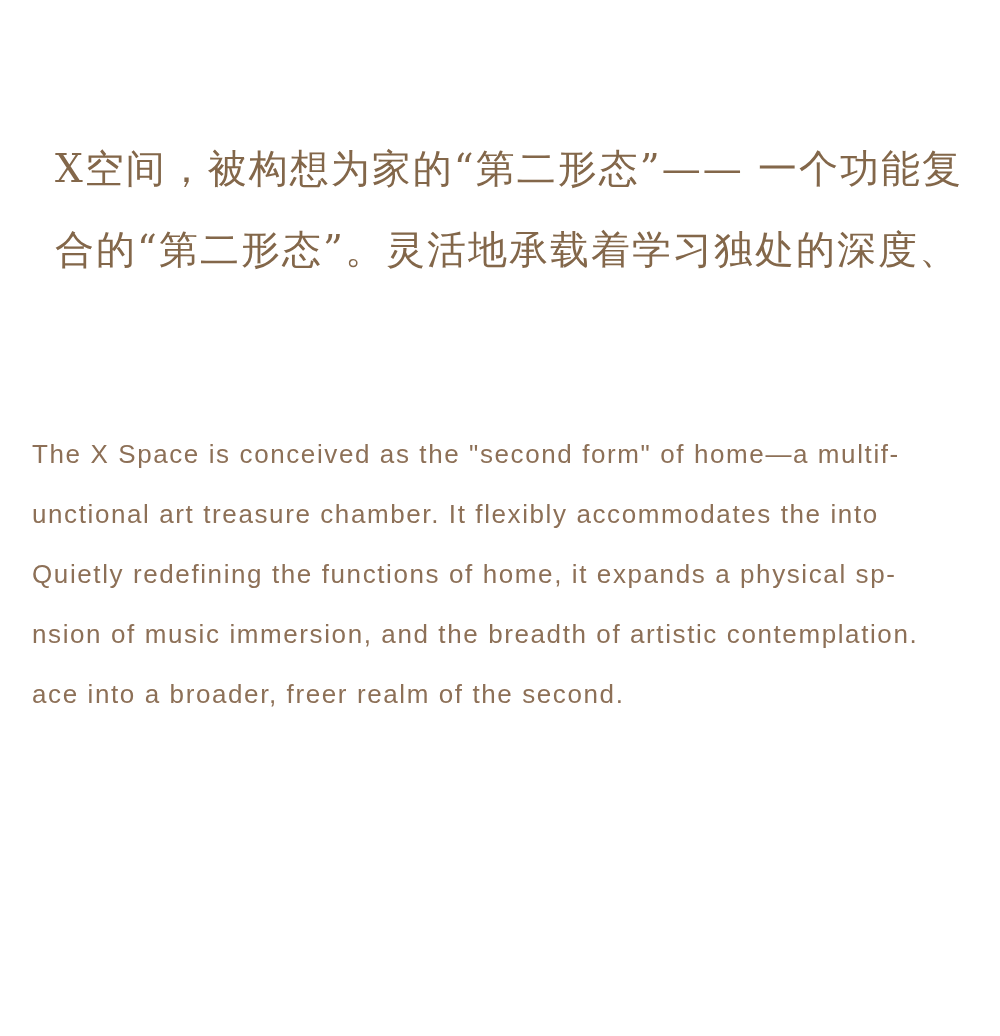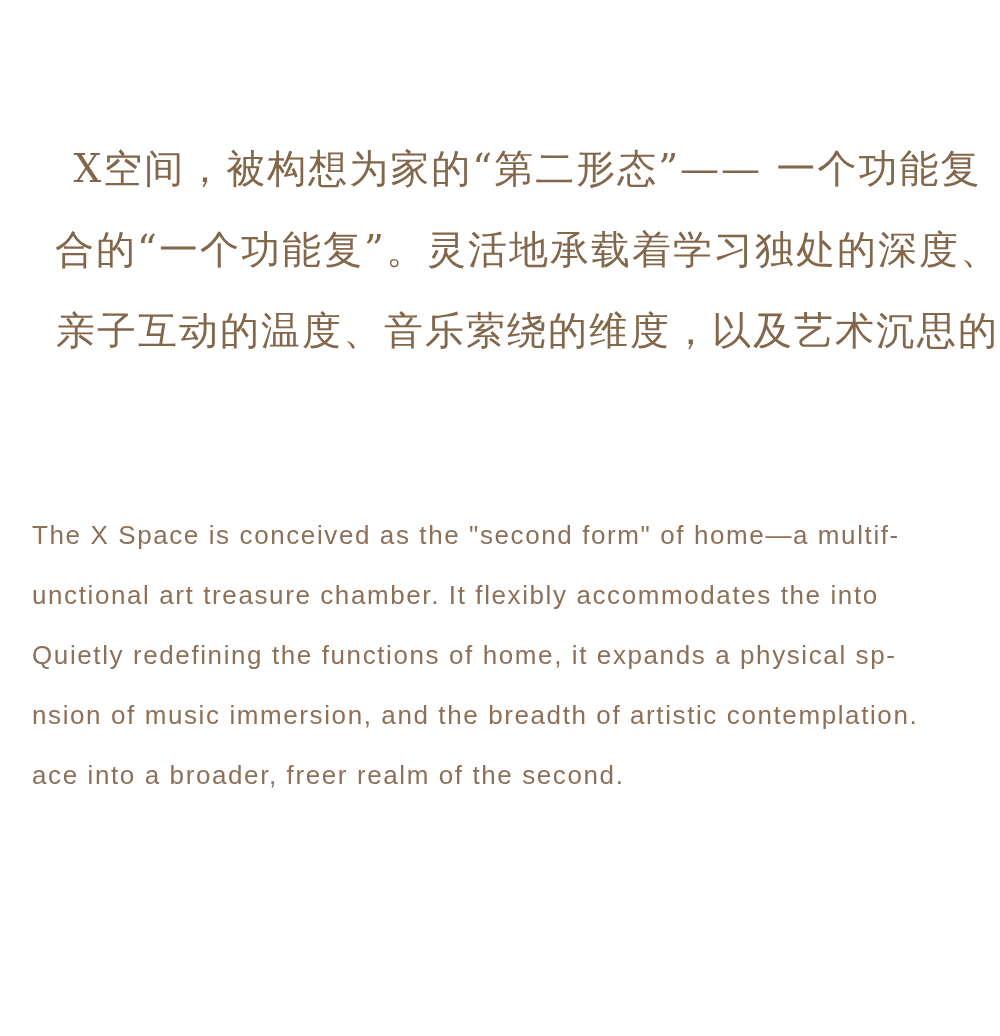--- a/index.html
+++ b/index.html
@@ -9,21 +9,20 @@
   }
   .page {
     position: relative;
     width: 1000px;
     height: 1036px;
     background: #ffffff;
     overflow: hidden;
   }
   .zh-paragraph {
     padding: 128px 0 0 55px;
-    text-align: center;
   }
   .zh-line {
     height: 81px;
     line-height: 81px;
     font-size: 39px;
     letter-spacing: 2px;
     color: #83674a;
     font-family: "DejaVu Serif", "Liberation Serif", serif;
     white-space: pre;
   }
@@ -41,22 +40,21 @@
     white-space: pre;
   }
 </style>
 </head>
 <body>
 
 <div class="page">
 
   <div class="zh-paragraph">
     <div class="zh-line">X空间，被构想为家的“第二形态”—— 一个功能复</div>
-    <div class="zh-line">合的“一个功能复”。灵活地承载着学习独处的深度、</div>
-    <div class="zh-line">亲子互动的温度、音乐萦绕的维度，以及艺术沉思的</div>
+    <div class="zh-line">合的“第二形态”。灵活地承载着学习独处的深度、</div>
   </div>
 
   <div class="en-paragraph">
     <div class="en-line">The X Space is conceived as the "second form" of home—a multif-</div>
     <div class="en-line">unctional art treasure chamber. It flexibly accommodates the into</div>
     <div class="en-line">Quietly redefining the functions of home, it expands a physical sp-</div>
     <div class="en-line">nsion of music immersion, and the breadth of artistic contemplation.</div>
     <div class="en-line">ace into a broader, freer realm of the second.</div>
   </div>
 

